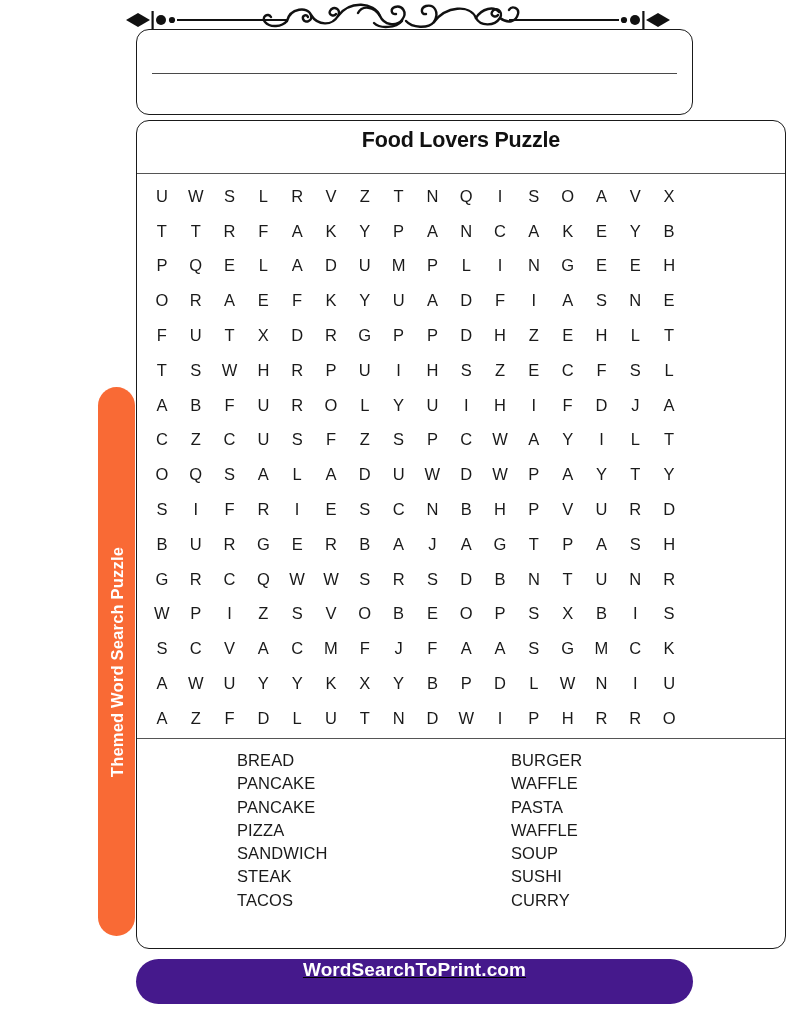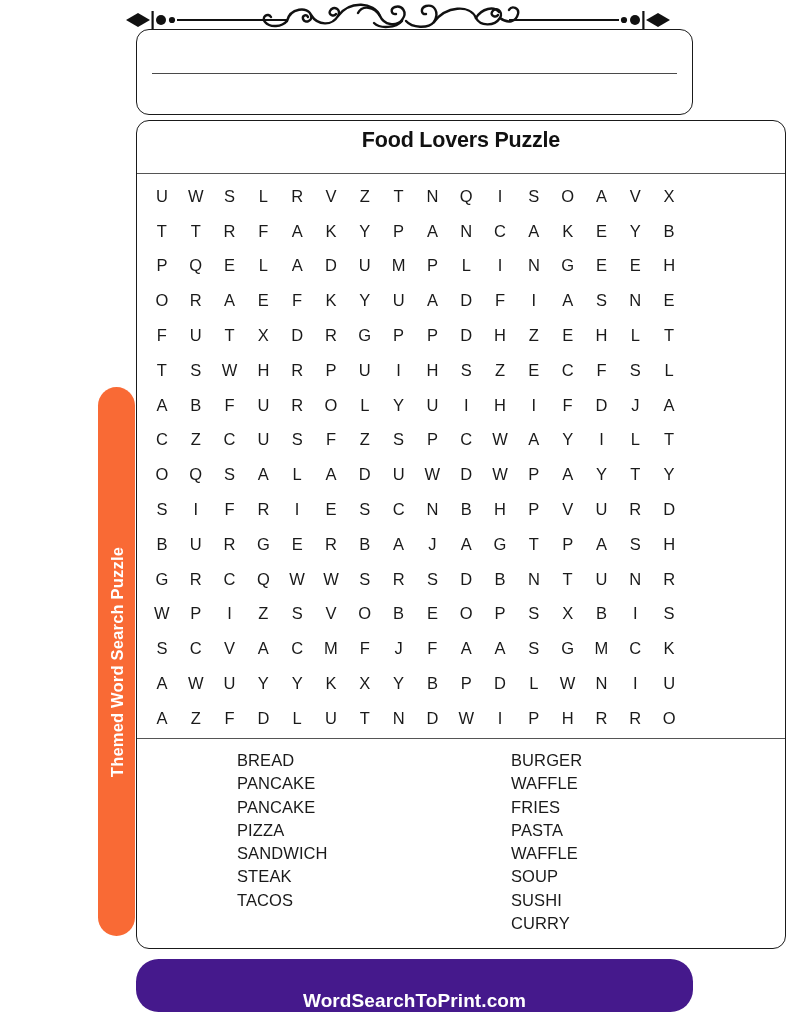--- a/index.html
+++ b/index.html
@@ -150,26 +150,27 @@
     font-weight: bold;
     letter-spacing: 0.2px;
   }
 
   
   .footer {
     position: absolute;
     left: 136px;
     top: 959px;
     width: 557px;
-    height: 53px;
+    height: 45px;
     border-radius: 22.5px;
     background: #45198C;
     display: flex;
-    align-items: flex-end;
+    align-items: flex-start;
     justify-content: center;
+    text-decoration: underline;
   }
   .footer-text {
     color: #ffffff;
     font-size: 19px;
     font-weight: bold;
     letter-spacing: 0.1px;
   }
 </style>
 </head>
 <body>
@@ -484,21 +485,20 @@
         <div class="word">PANCAKE</div>
         <div class="word">PANCAKE</div>
         <div class="word">PIZZA</div>
         <div class="word">SANDWICH</div>
         <div class="word">STEAK</div>
         <div class="word">TACOS</div>
       </div>
       <div class="word-col">
         <div class="word">BURGER</div>
         <div class="word">WAFFLE</div>
-        <div class="word">FRIES</div>
         <div class="word">PASTA</div>
         <div class="word">WAFFLE</div>
         <div class="word">SOUP</div>
         <div class="word">SUSHI</div>
         <div class="word">CURRY</div>
       </div>
     </div>
 </div>
 
 <div class="side-tab">

